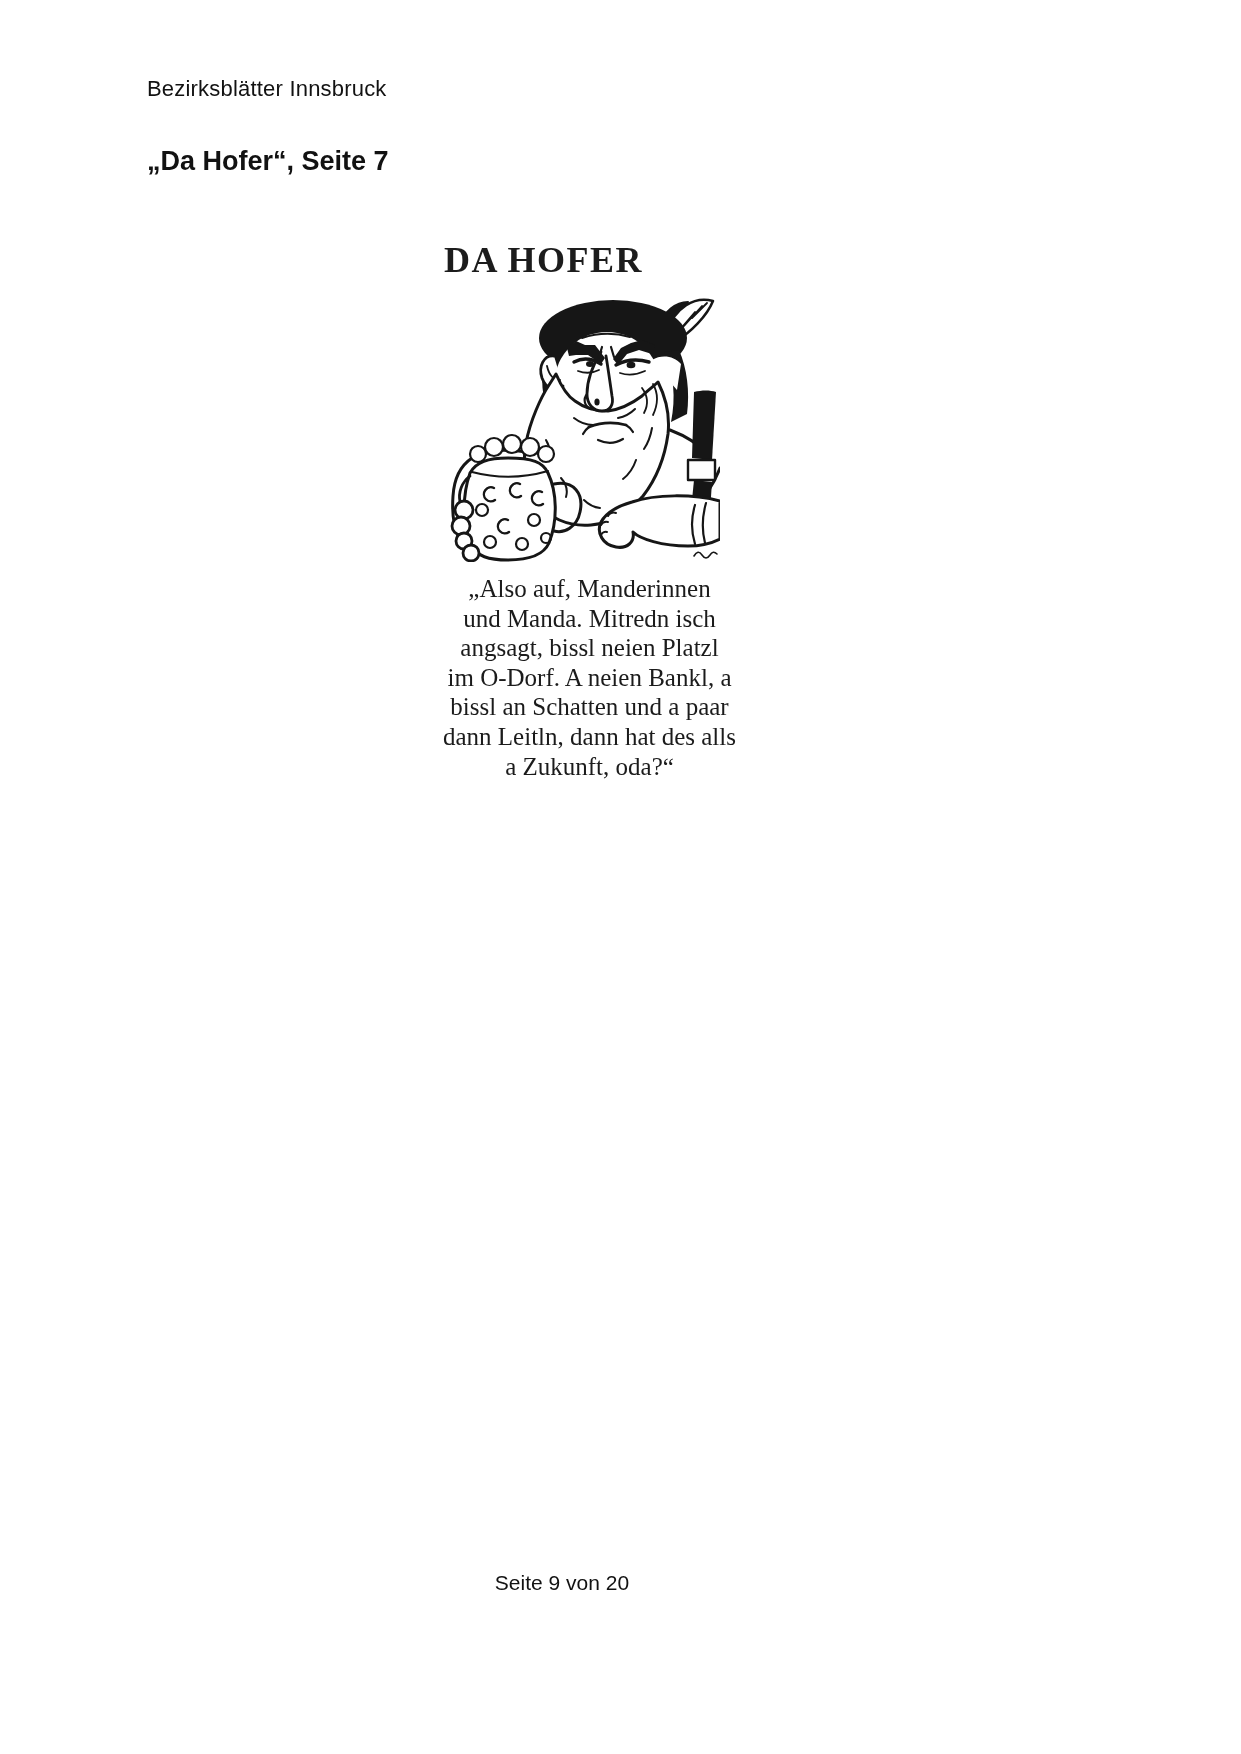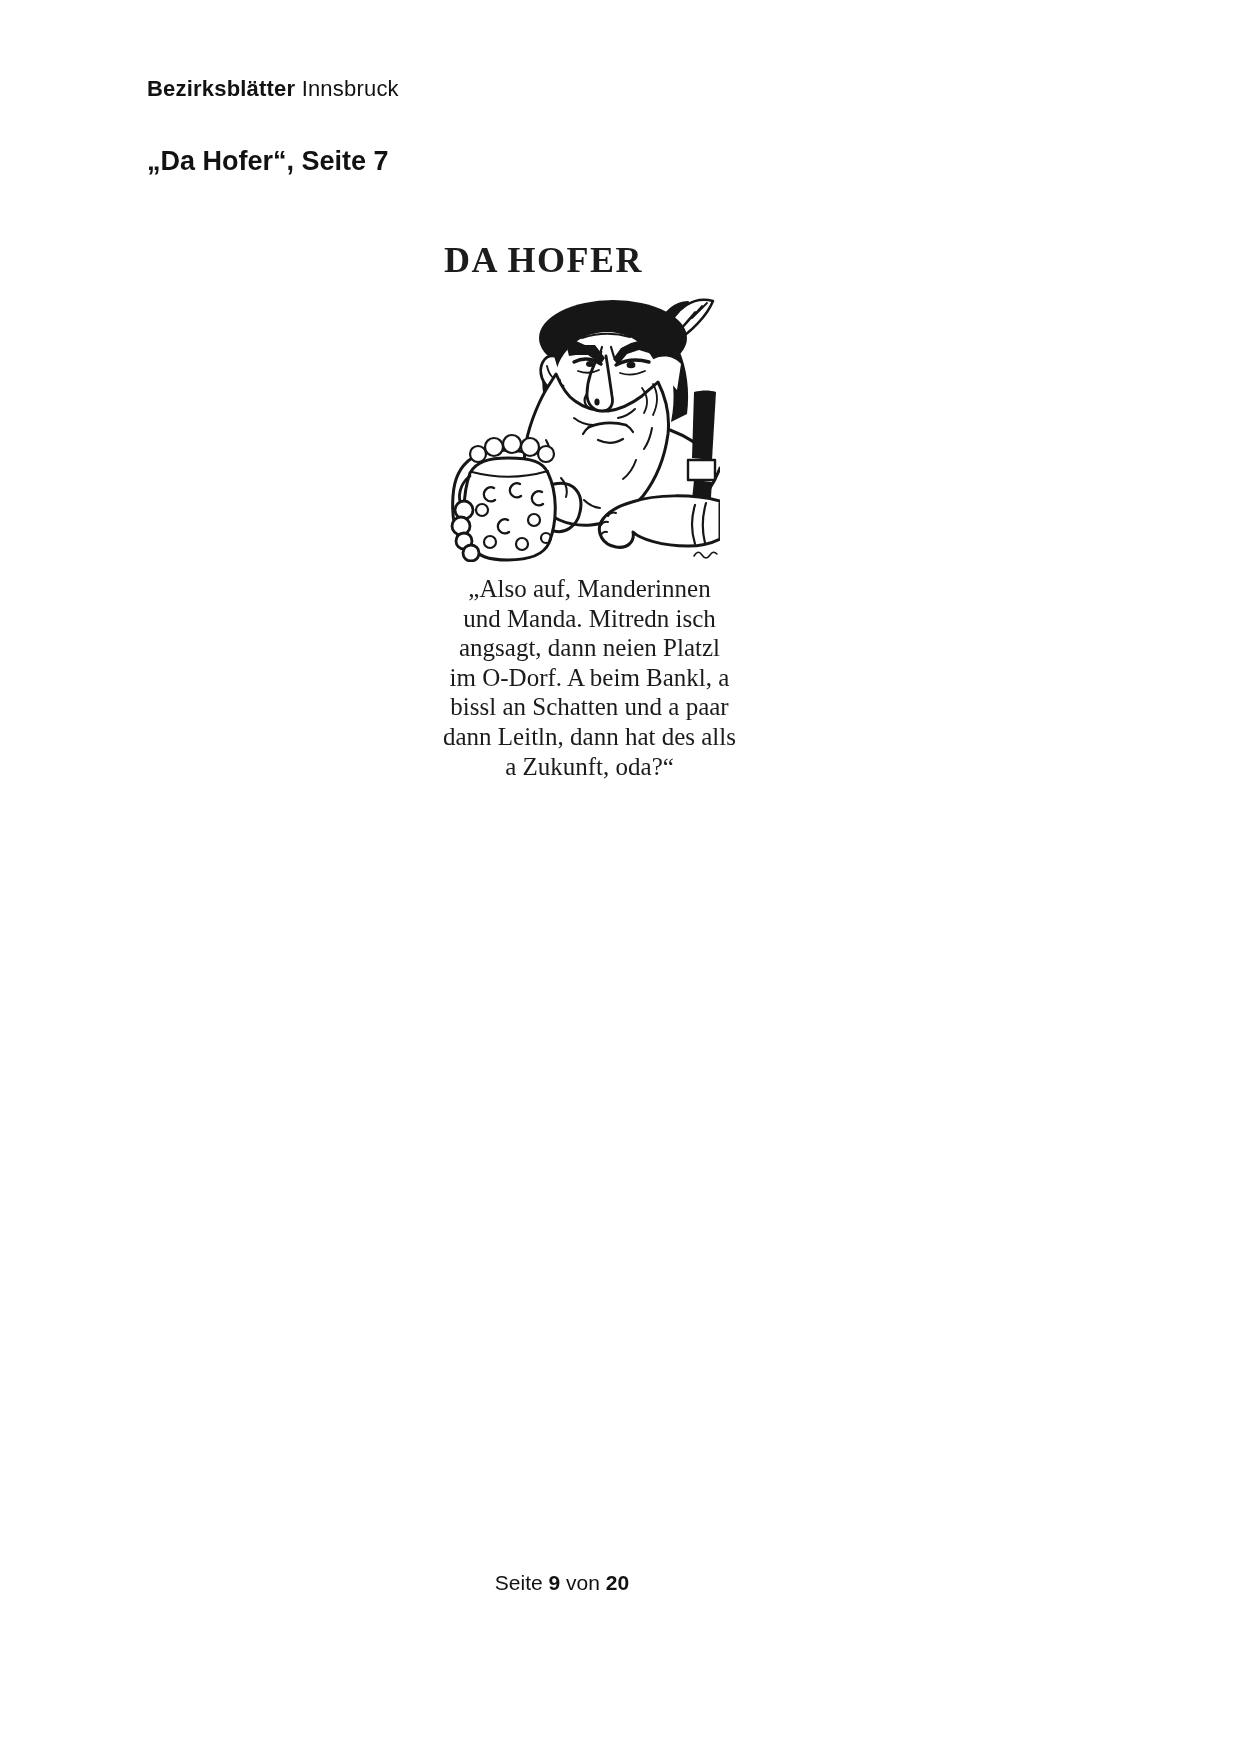--- a/index.html
+++ b/index.html
@@ -4,21 +4,21 @@
 <style>
   html,body{margin:0;padding:0}
   body{
     width:1241px;height:1754px;position:relative;
     background:#ffffff;color:#161616;
     font-family:"Liberation Sans",sans-serif;
     overflow:hidden;
   }
   .abs{position:absolute}
   .masthead{left:147px;top:76px;font-size:22px;letter-spacing:.2px;color:#121212;white-space:nowrap}
-  .bold{font-weight:700}
+  .bold{font-weight:400}
   .doc-title{left:147px;top:146px;font-size:27px;font-weight:700;color:#121212;white-space:nowrap}
   .clipping-headline{
     left:444px;top:239px;
     font-family:"Liberation Serif",serif;font-weight:700;
     font-size:36px;letter-spacing:1.5px;color:#1c1c1c;white-space:nowrap;text-align:right;
   }
   .illustration{left:450px;top:298px;width:270px;height:264px}
   .quote{
     left:443px;top:574px;
     font-family:"Liberation Serif",serif;
@@ -121,22 +121,22 @@
     <circle cx="14" cy="243" r="8" fill="#ffffff" stroke-width="2.8"></circle>
     <circle cx="21" cy="255" r="8" fill="#ffffff" stroke-width="2.8"></circle>
 
     <path d="M244,258 q4,-7 8,-1 q4,6 8,0 q3,-5 7,-1" stroke-width="1.6"></path>
   </g>
 </svg>
 
 <div class="abs quote">
   <div>„Also auf, Manderinnen</div>
   <div>und Manda. Mitredn isch</div>
-  <div>angsagt, dann neien Platzl</div>
-  <div>im O-Dorf. A beim Bankl, a</div>
+  <div>angsagt, bissl neien Platzl</div>
+  <div>im O-Dorf. A neien Bankl, a</div>
   <div>bissl an Schatten und a paar</div>
   <div>dann Leitln, dann hat des alls</div>
   <div>a Zukunft, oda?“</div>
 </div>
 
 <div class="abs page-footer">
   <span>Seite</span>
   <span class="bold">9</span>
   <span>von</span>
   <span class="bold">20</span>

